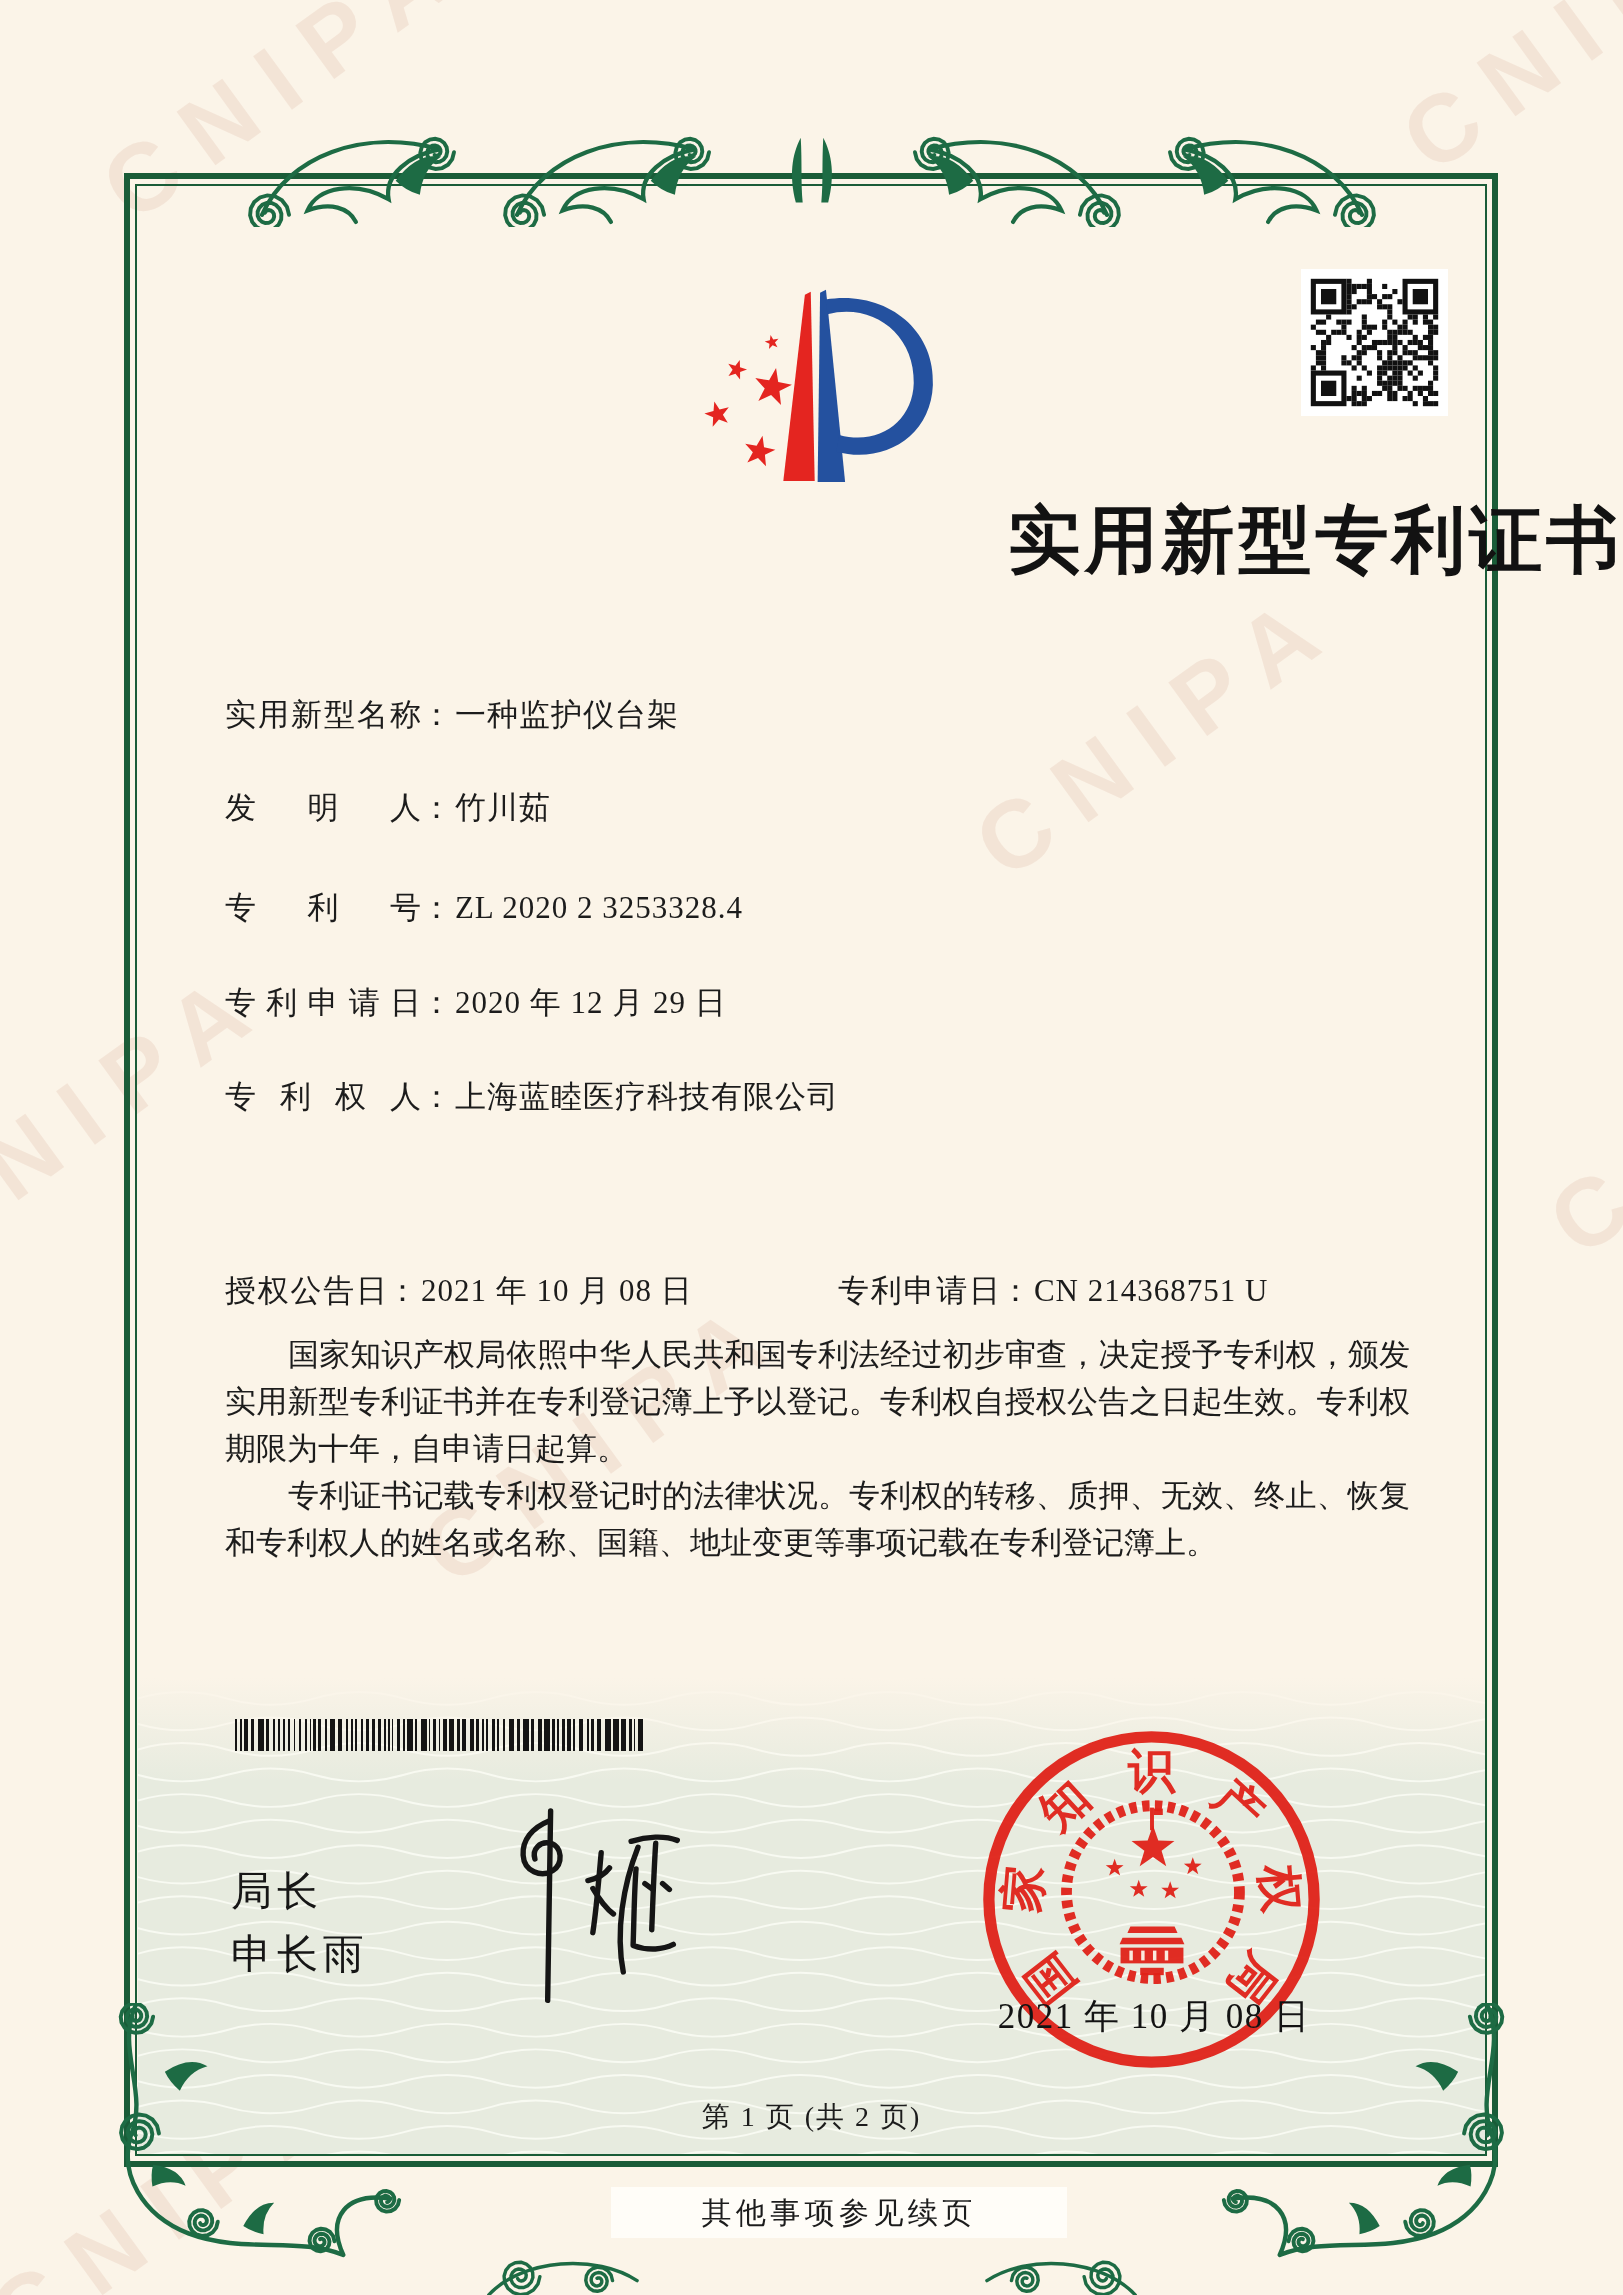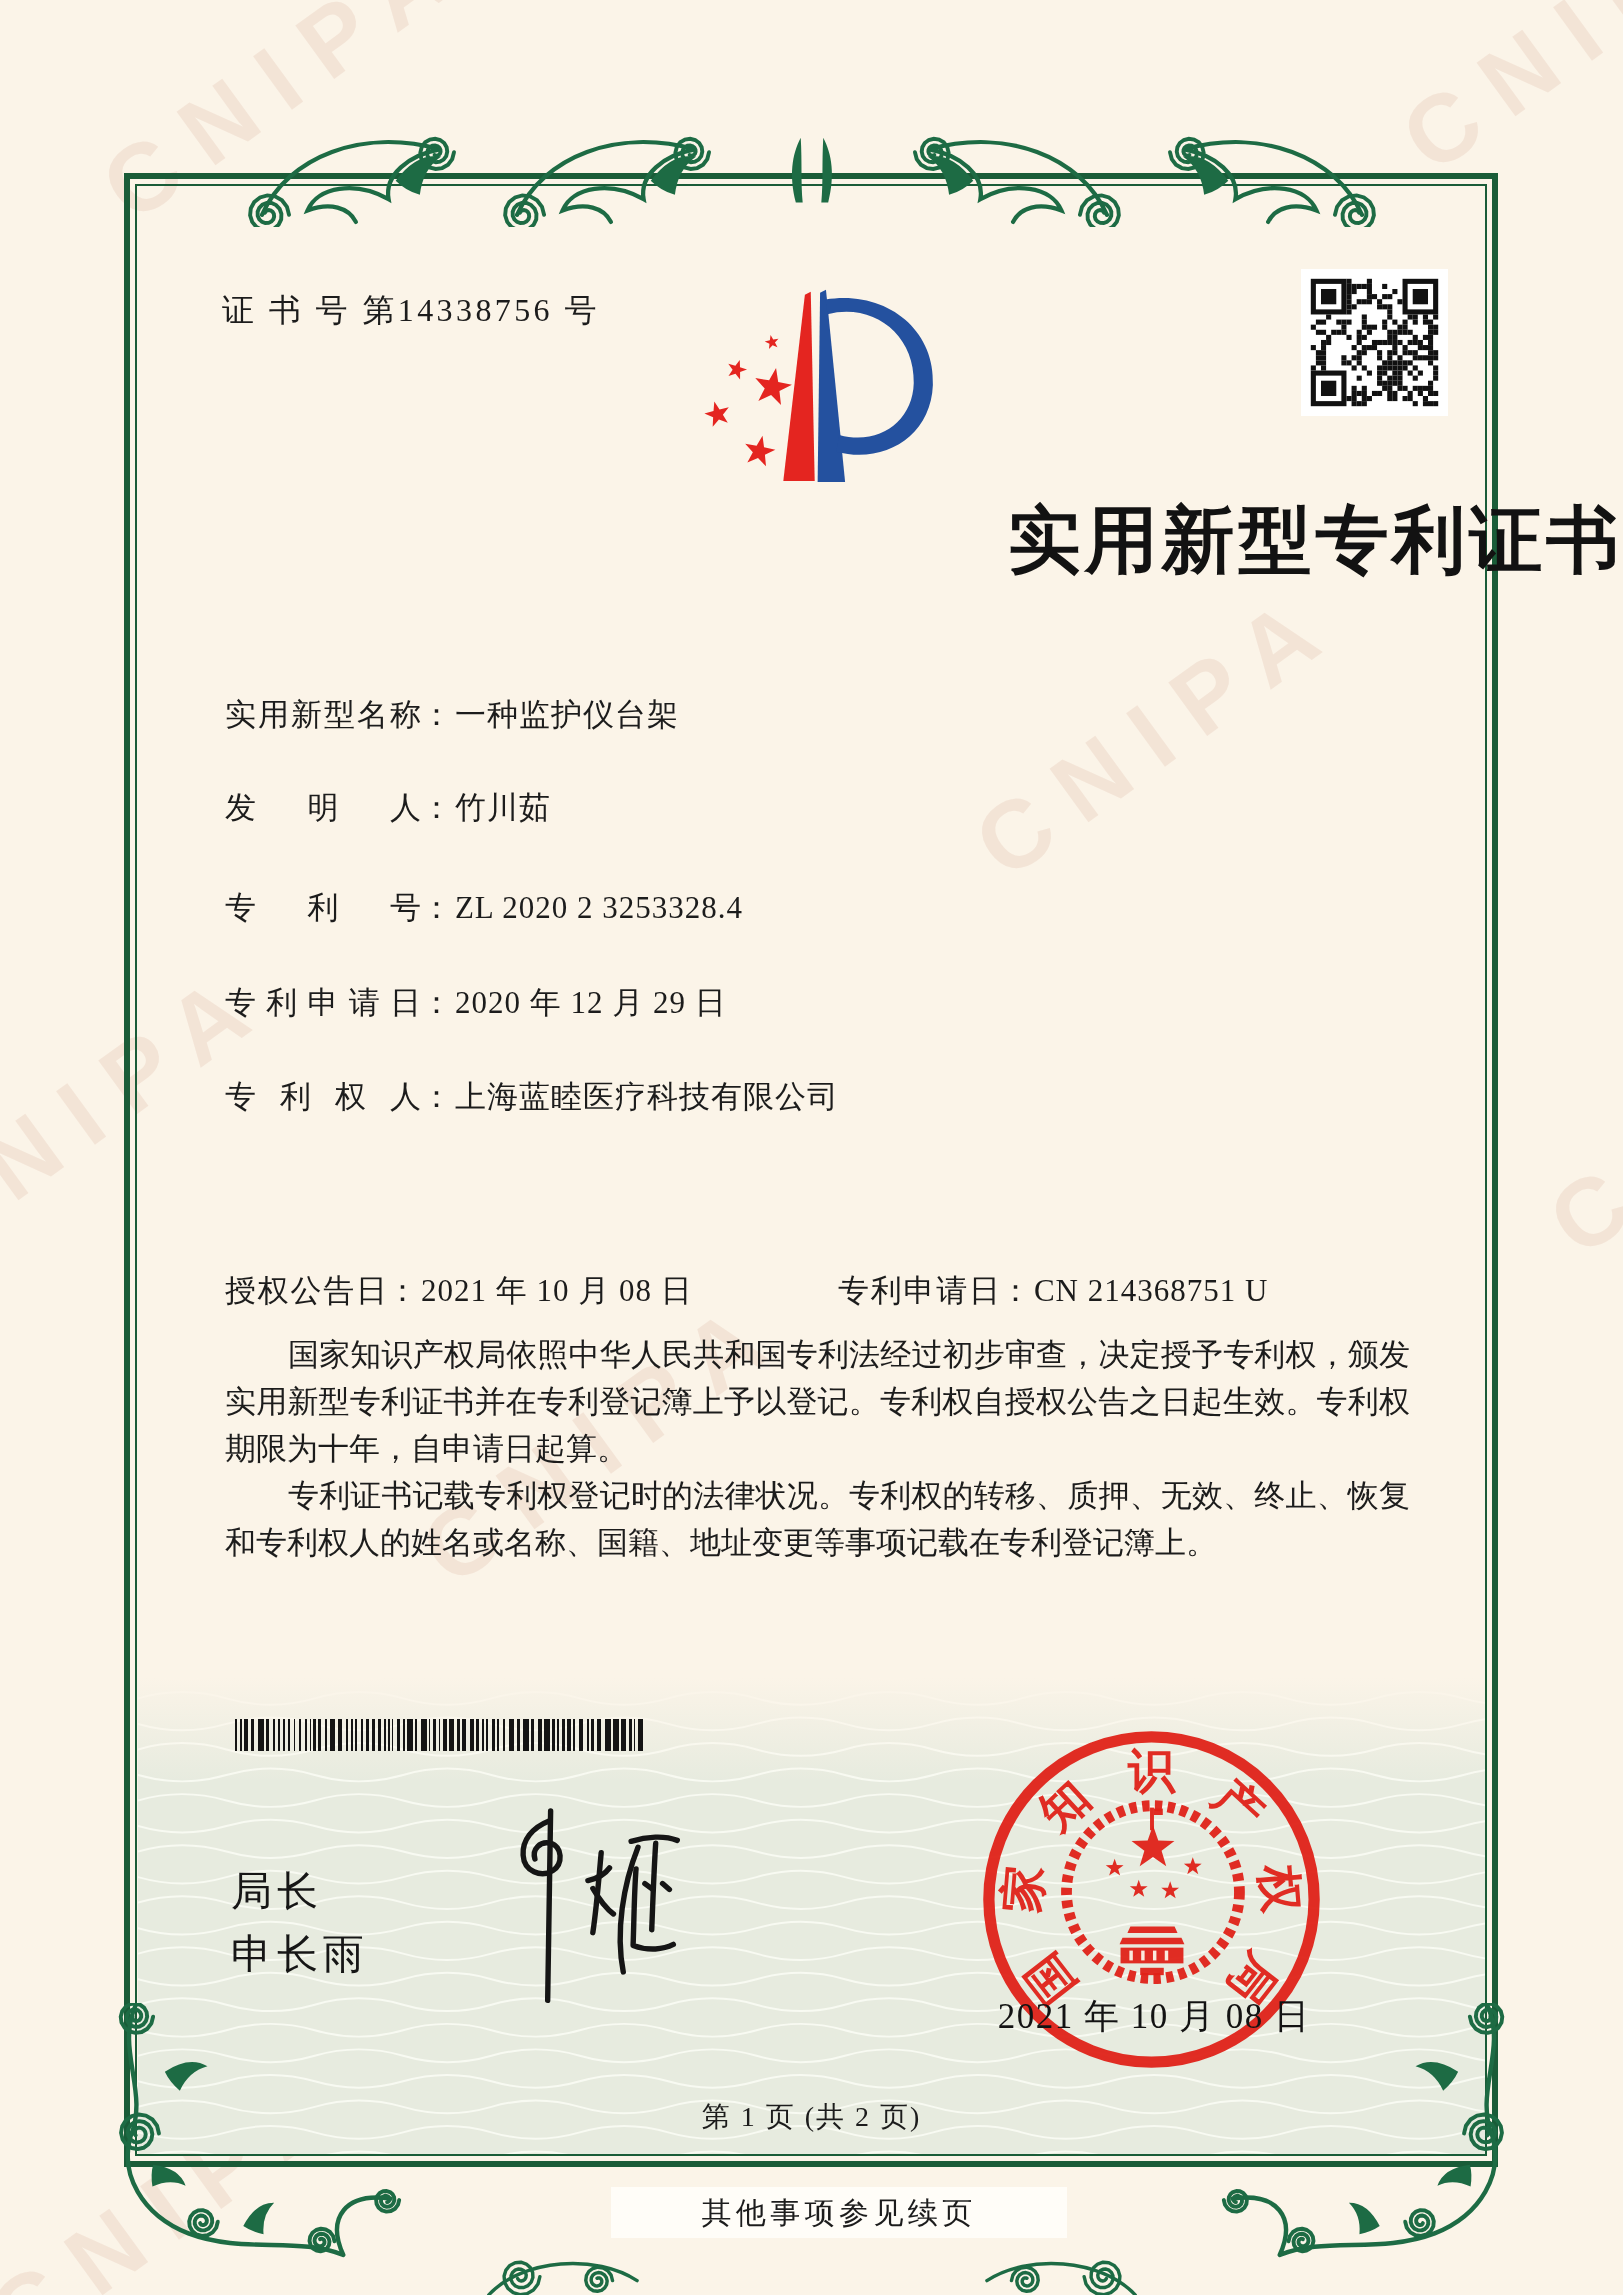--- a/index.html
+++ b/index.html
@@ -155,21 +155,20 @@
       <path d="M20,95 C90,20 240,12 322,66" fill="none" stroke="#1d6b44" stroke-width="7" stroke-linecap="round" stroke-linejoin="round"></path>
       <path d="M124.0,58.0L120.1,73.1L110.8,85.3L97.9,92.7L83.4,94.5L69.7,90.6L58.9,81.9L52.4,70.0L51.1,56.9L54.9,44.6L62.9,35.1L73.7,29.5L85.5,28.6L96.3,32.3L104.6,39.6L109.3,49.3L109.8,59.7L106.3,69.2L99.7,76.2L91.2,80.1L82.2,80.2L74.1,77.0L68.2,71.1L65.2,63.8L65.3,56.1L68.3,49.5L73.3,44.8L79.5,42.5L85.8,42.9L91.0,45.5L94.6,49.7L96.2,54.7L95.6,59.5L93.3,63.5L90.0,65.9L86.2,66.8L82.8,66.1L80.2,64.2L78.8,61.8" fill="none" stroke="#1d6b44" stroke-width="7" stroke-linecap="round" stroke-linejoin="round"></path>
       <path d="M272.0,66.0L269.1,54.8L262.3,45.8L252.9,40.2L242.2,38.7L232.1,41.3L223.9,47.4L218.8,56.0L217.5,65.6L219.8,74.7L225.3,82.0L232.9,86.6L241.4,87.8L249.6,85.8L256.0,80.9L260.0,74.1L261.1,66.6L259.3,59.6L255.0,53.9L249.2,50.5L242.7,49.6L236.6,51.2L231.9,54.9L229.0,59.9L228.4,65.3L229.8,70.3L232.8,74.2L236.9,76.5L241.4,76.9L245.3,75.7L248.3,73.2L250.0,69.9L250.2,66.6L249.1,63.6L247.2,61.5L244.8,60.5L242.4,60.5L240.5,61.4" fill="none" stroke="#1d6b44" stroke-width="7" stroke-linecap="round" stroke-linejoin="round"></path>
     </svg>
   <svg id="botR" class="abs" width="162" height="48" viewBox="0 0 330 97">
       <path d="M20,95 C90,20 240,12 322,66" fill="none" stroke="#1d6b44" stroke-width="7" stroke-linecap="round" stroke-linejoin="round"></path>
       <path d="M124.0,58.0L120.1,73.1L110.8,85.3L97.9,92.7L83.4,94.5L69.7,90.6L58.9,81.9L52.4,70.0L51.1,56.9L54.9,44.6L62.9,35.1L73.7,29.5L85.5,28.6L96.3,32.3L104.6,39.6L109.3,49.3L109.8,59.7L106.3,69.2L99.7,76.2L91.2,80.1L82.2,80.2L74.1,77.0L68.2,71.1L65.2,63.8L65.3,56.1L68.3,49.5L73.3,44.8L79.5,42.5L85.8,42.9L91.0,45.5L94.6,49.7L96.2,54.7L95.6,59.5L93.3,63.5L90.0,65.9L86.2,66.8L82.8,66.1L80.2,64.2L78.8,61.8" fill="none" stroke="#1d6b44" stroke-width="7" stroke-linecap="round" stroke-linejoin="round"></path>
       <path d="M272.0,66.0L269.1,54.8L262.3,45.8L252.9,40.2L242.2,38.7L232.1,41.3L223.9,47.4L218.8,56.0L217.5,65.6L219.8,74.7L225.3,82.0L232.9,86.6L241.4,87.8L249.6,85.8L256.0,80.9L260.0,74.1L261.1,66.6L259.3,59.6L255.0,53.9L249.2,50.5L242.7,49.6L236.6,51.2L231.9,54.9L229.0,59.9L228.4,65.3L229.8,70.3L232.8,74.2L236.9,76.5L241.4,76.9L245.3,75.7L248.3,73.2L250.0,69.9L250.2,66.6L249.1,63.6L247.2,61.5L244.8,60.5L242.4,60.5L240.5,61.4" fill="none" stroke="#1d6b44" stroke-width="7" stroke-linecap="round" stroke-linejoin="round"></path>
     </svg>
 
-  <div class="abs cert-no">证 书 号 第14338756 号</div>
   <svg id="logo" class="abs" width="255" height="226" viewBox="0 0 520 460">
       <polygon points="161.2,201.6 165.6,229.9 193.6,235.6 168.1,248.6 171.3,277.0 151.1,256.7 125.1,268.6 138.1,243.1 118.8,222.0 147.1,226.6" fill="#e42520"></polygon>
       <polygon points="150.0,134.3 155.5,143.5 166.1,141.6 159.0,149.7 164.1,159.1 154.2,154.9 146.8,162.6 147.8,152.0 138.1,147.3 148.6,144.9" fill="#e42520"></polygon>
       <polygon points="87.2,184.9 87.7,200.0 102.0,204.7 87.9,209.8 87.8,224.9 78.5,213.0 64.2,217.6 72.6,205.1 63.8,192.9 78.3,197.0" fill="#e42520"></polygon>
       <polygon points="35.3,269.8 46.0,286.0 64.8,281.6 52.8,296.7 62.8,313.2 44.7,306.5 32.0,321.1 32.9,301.8 15.1,294.3 33.7,289.1" fill="#e42520"></polygon>
       <polygon points="133.6,339.7 136.7,363.1 159.8,368.2 138.5,378.5 140.7,402.0 124.4,384.9 102.7,394.3 113.9,373.5 98.3,355.8 121.5,360.0" fill="#e42520"></polygon>
       <path d="M220,52 L232,46 L240,432 L176,432 Z" fill="#e42520"></path>
       <path d="M251,48 L263,42 L302,434 L246,434 Z" fill="#24519f"></path>
       <path d="M262,62 C382,42 486,120 481,236 C477,342 380,398 284,372 L290,338 C372,360 440,310 442,232 C444,132 358,68 266,92 Z" fill="#24519f"></path>
     </svg>

